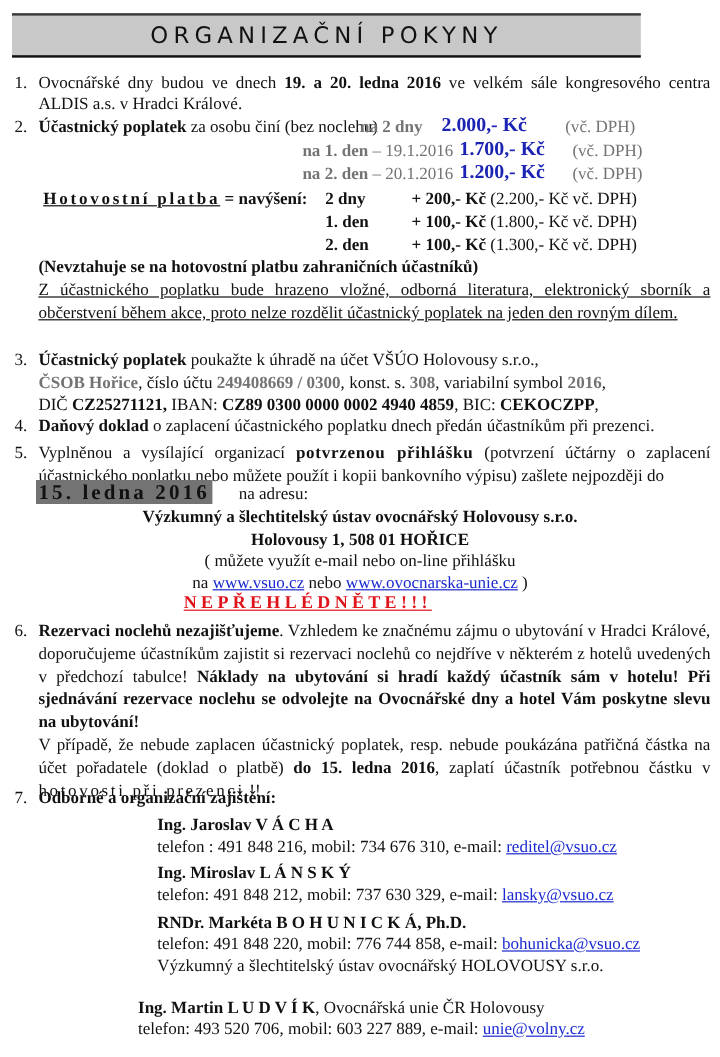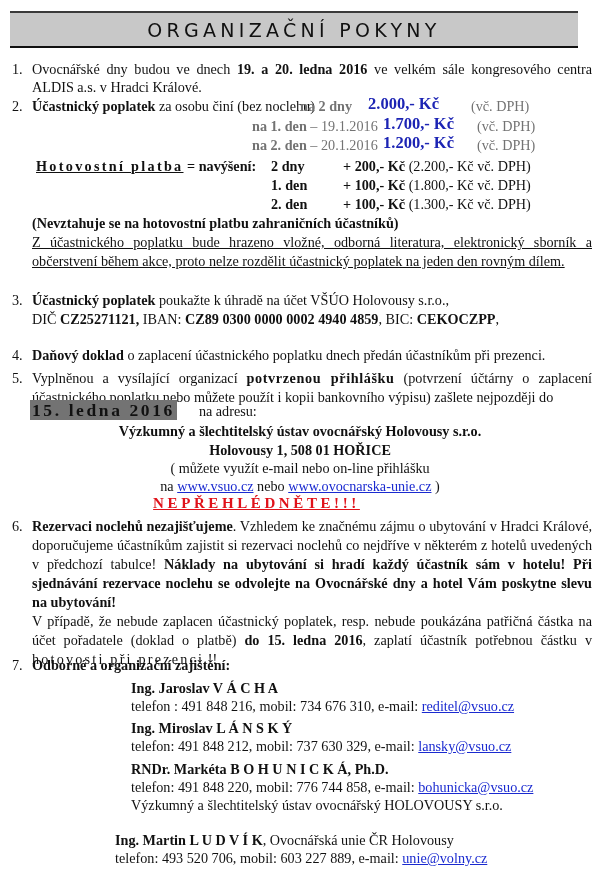--- a/index.html
+++ b/index.html
@@ -1,18 +1,18 @@
 <!DOCTYPE html>
 <html><head>
 <meta charset="utf-8">
 <style>
   * { box-sizing: border-box; margin: 0; padding: 0; }
   html, body { width: 600px; height: 881px; background: #ffffff; overflow: hidden; }
   body { font-family: "Liberation Serif", serif; font-size: 14.2px; color: #111; line-height: 18px; position: relative; }
-  .banner { position: absolute; left: 10px; top: 11px; width: 568px; height: 37px; background: #c8c8c8; border-top: 2px solid #3a3a3a; border-bottom: 2px solid #111; display: flex; align-items: center; justify-content: center; }
+  .banner { position: absolute; left: 10px; top: 11px; width: 524px; height: 37px; background: #c8c8c8; border-top: 2px solid #3a3a3a; border-bottom: 2px solid #111; display: flex; align-items: center; justify-content: center; }
   .banner h1 { font-family: "DejaVu Sans", sans-serif; font-weight: normal; font-size: 19px; letter-spacing: 4.3px; color: #111; }
   .item { position: absolute; left: 12px; width: 580px; }
   .num { position: absolute; left: 0; top: 0; }
   .txt { margin-left: 20px; text-align: justify; }
   .abs { position: absolute; white-space: nowrap; }
   b { font-weight: bold; }
   .blue { color: #737373; }
   .bluebig { color: #1c24b4; font-weight: bold; font-size: 16.5px; }
   .spaced { letter-spacing: 2.2px; font-weight: normal; }
   .u { text-decoration: underline; }
@@ -60,20 +60,21 @@
 
 <div class="abs" style="left:32px; top:214px;"><b>(Nevztahuje se na hotovostní platbu zahraničních účastníků)</b></div>
 <div class="item" style="top:233px; left:32px; width:560px; line-height:19px;">
   <div style="text-align:justify;text-decoration:underline;">Z účastnického poplatku bude hrazeno vložné, odborná literatura, elektronický sborník a občerstvení během akce, proto nelze rozdělit účastnický poplatek na jeden den rovným dílem.</div>
 </div>
 
 <div class="item" style="top:291px;">
   <span class="num">3.</span>
   <div class="txt" style="text-align:left; line-height:19px;">
     <div><b>Účastnický poplatek</b><span> poukažte k úhradě na účet VŠÚO Holovousy s.r.o.,</span></div>
+    <div><b class="blue">ČSOB Hořice</b><span>, číslo účtu </span><b class="blue">249408669 / 0300</b><span>, konst. s. </span><b class="blue">308</b><span>, variabilní symbol </span><b class="blue">2016</b><span>,</span></div>
     <div><span>DIČ </span><b>CZ25271121,</b><span> IBAN: </span><b>CZ89 0300 0000 0002 4940 4859</b><span>, BIC: </span><b>CEKOCZPP</b><span>,</span></div>
   </div>
 </div>
 
 <div class="item" style="top:346px;">
   <span class="num">4.</span>
   <div class="txt" style="text-align:left;"><b>Daňový doklad</b><span> o zaplacení účastnického poplatku dnech předán účastníkům při prezenci.</span></div>
 </div>
 
 <div class="item" style="top:369px;">

